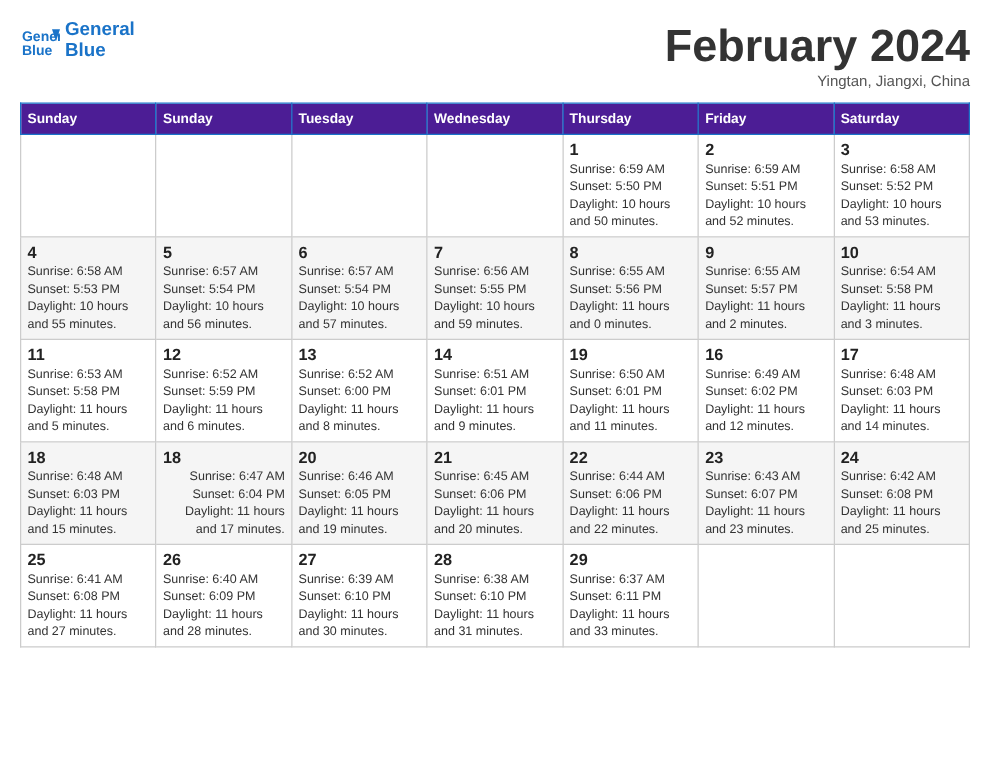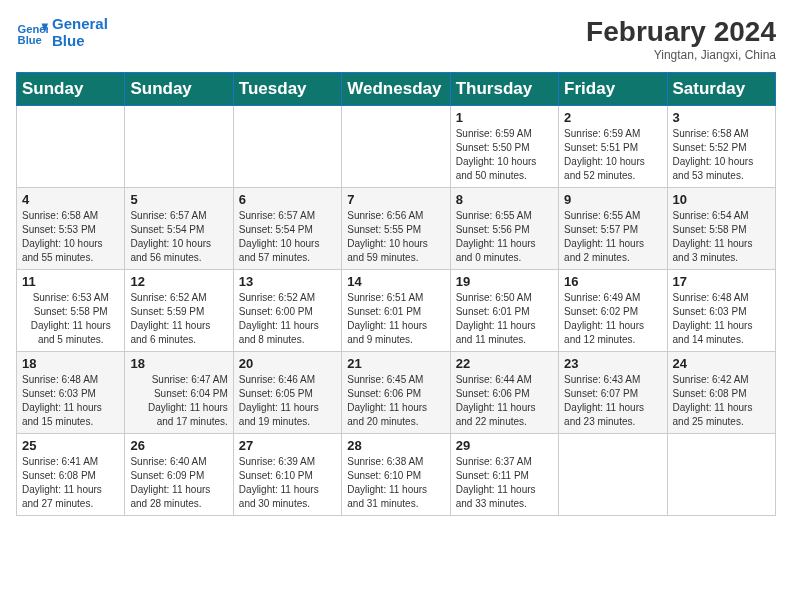--- a/index.html
+++ b/index.html
@@ -22,39 +22,39 @@
       gap: 4px;
     }
     .logo-icon {
       width: 32px;
       height: 32px;
     }
     .title-block {
       text-align: right;
     }
     .calendar-title {
-      font-size: 28px;
+      font-size: 36px;
       font-weight: bold;
       color: #333;
     }
     .calendar-subtitle {
       font-size: 12px;
       color: #555;
     }
     table {
       width: 100%;
       border-collapse: collapse;
       font-size: 11px;
     }
     thead th {
-      background-color: #0f766e;
+      background-color: #4c1d95;
       color: #fff;
       text-align: left;
       padding: 6px 5px;
-      font-size: 17px;
+      font-size: 11px;
       font-weight: bold;
       border: 1px solid #1a73c8;
     }
     td {
       border: 1px solid #ccc;
       vertical-align: top;
       padding: 4px 5px;
       width: calc(100% / 7);
       min-height: 80px;
       height: 80px;
@@ -178,21 +178,21 @@
         <td>
           <div class="day-num">10</div>
           <div class="day-info" style="white-space: pre-line;">Sunrise: 6:54 AM
 Sunset: 5:58 PM
 Daylight: 11 hours and 3 minutes.</div>
         </td>
       </tr>
       <tr>
         <td>
           <div class="day-num">11</div>
-          <div class="day-info" style="white-space: pre-line; text-align: center;">Sunrise: 6:53 AM
+          <div class="day-info" style="white-space: pre-line;">Sunrise: 6:53 AM
 Sunset: 5:58 PM
 Daylight: 11 hours and 5 minutes.</div>
         </td>
         <td>
           <div class="day-num">12</div>
           <div class="day-info" style="white-space: pre-line;">Sunrise: 6:52 AM
 Sunset: 5:59 PM
 Daylight: 11 hours and 6 minutes.</div>
         </td>
         <td>

